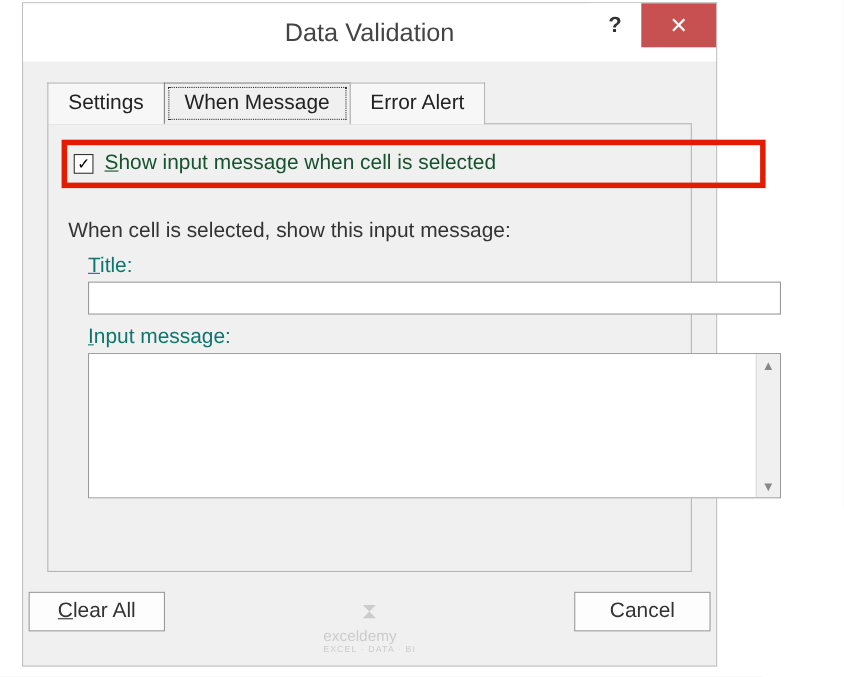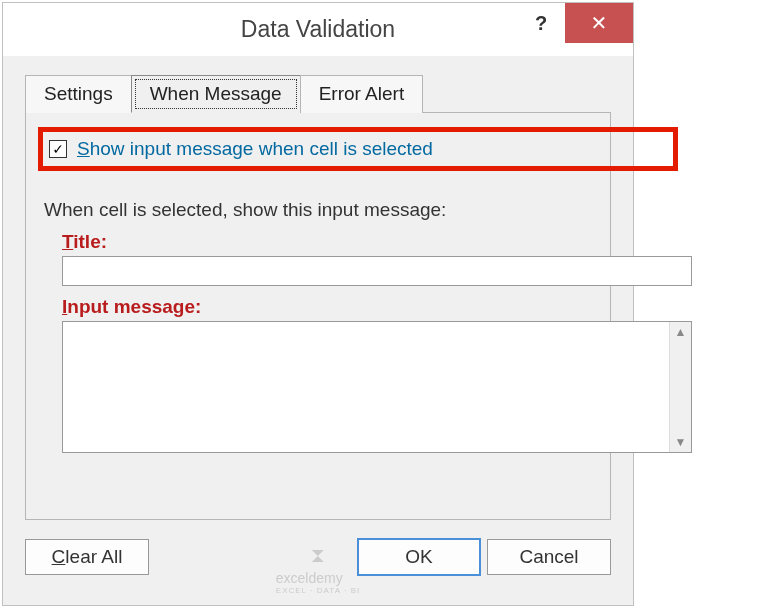--- a/index.html
+++ b/index.html
@@ -5,21 +5,21 @@
     * { box-sizing: border-box; margin: 0; padding: 0; }
     body {
       font-family: "Segoe UI", Tahoma, sans-serif;
       background: #fff;
       width: 767px;
       height: 615px;
       position: relative;
     }
     .dialog {
       position: absolute;
-      left: 2px;
+      left: 20px;
       top: 2px;
       width: 632px;
       height: 604px;
       border: 1px solid #c0c0c0;
       background: #f0f0f0;
     }
     .titlebar {
       height: 53px;
       display: flex;
       align-items: center;
@@ -114,34 +114,33 @@
       background: #fff;
       display: inline-flex;
       align-items: center;
       justify-content: center;
       margin-right: 10px;
       font-size: 14px;
       cursor: pointer;
     }
     .checkbox-label {
       font-size: 19px;
-      color: #0369a1;
+      color: #14532d;
     }
     .checkbox-label .u { text-decoration: underline; }
     .section-heading {
       font-size: 19px;
       color: #333;
       margin-top: 28px;
     }
     .field-group { margin-top: 10px; margin-left: 18px; }
     .field-label {
       font-size: 19px;
-      color: #b91c1c;
+      color: #0f766e;
       margin-bottom: 3px;
-      font-weight: bold;
     }
     .field-label .u { text-decoration: underline; }
     .text-input {
       width: 630px;
       height: 30px;
       border: 1px solid #999;
       background: #fff;
       padding: 2px 6px;
       font-size: 17px;
     }
@@ -172,21 +171,21 @@
       align-items: center;
       padding: 3px 0;
     }
     .scroll-arrow {
       color: #888;
       font-size: 12px;
       cursor: pointer;
     }
     .footer {
       display: flex;
-      padding: 18px 22px;
+      padding: 18px 5px;
       align-items: center;
     }
     .btn {
       border: 1px solid #999;
       background: #fdfdfd;
       font-size: 19px;
       color: #333;
       padding: 6px 0;
       width: 124px;
       text-align: center;
@@ -264,21 +263,20 @@
           </div>
         </div>
       </div>
 
     </div>
   </div>
 
   <div class="footer">
     <div class="btn"><span class="u">C</span><span>lear All</span></div>
     <div class="spacer"></div>
-    <div class="btn default">OK</div>
     <div class="btn">Cancel</div>
   </div>
 
   <div class="watermark">
     <svg width="16" height="16" viewBox="0 0 16 16">
         <path d="M2 2 L14 2 L8 8 L14 14 L2 14 L8 8 Z" fill="#ccc"></path>
       </svg>
     <div>
       <div>exceldemy</div>
       <div class="watermark-sub">EXCEL · DATA · BI</div>

